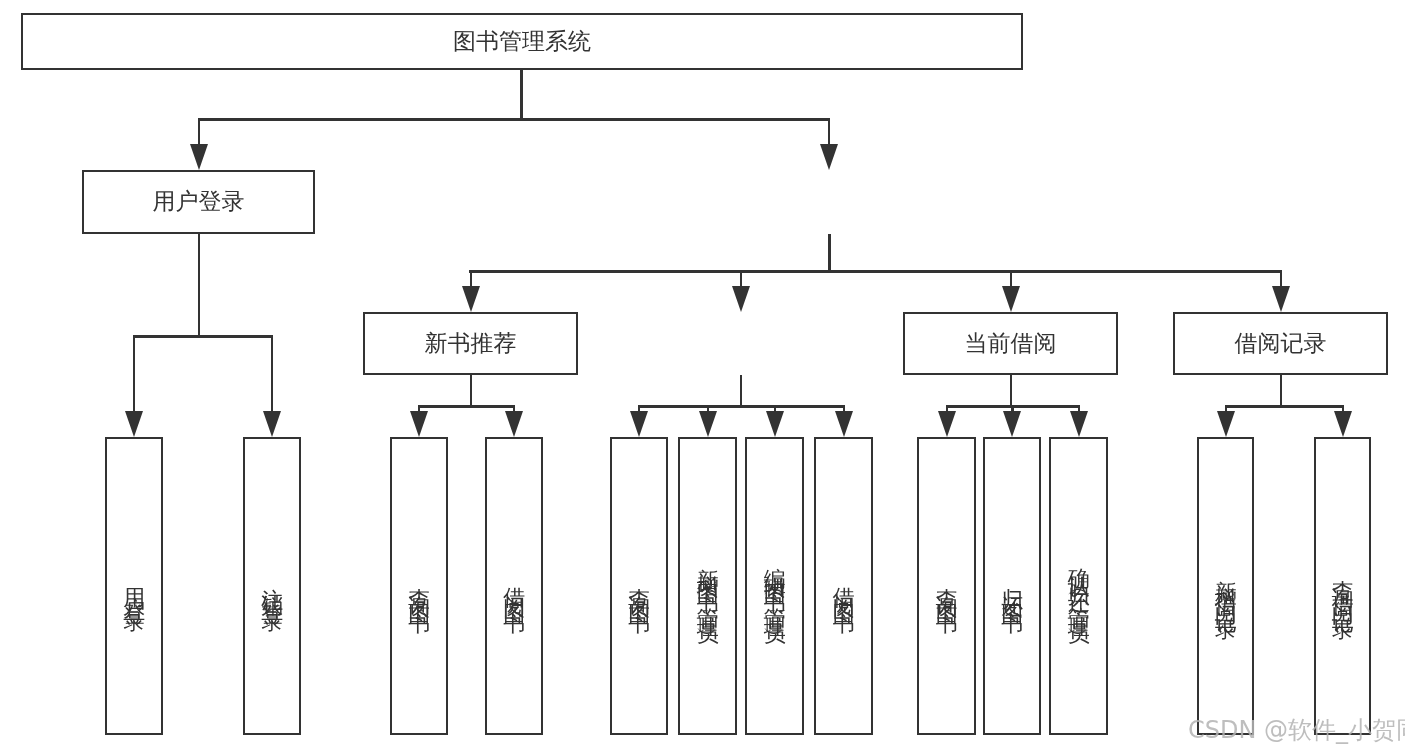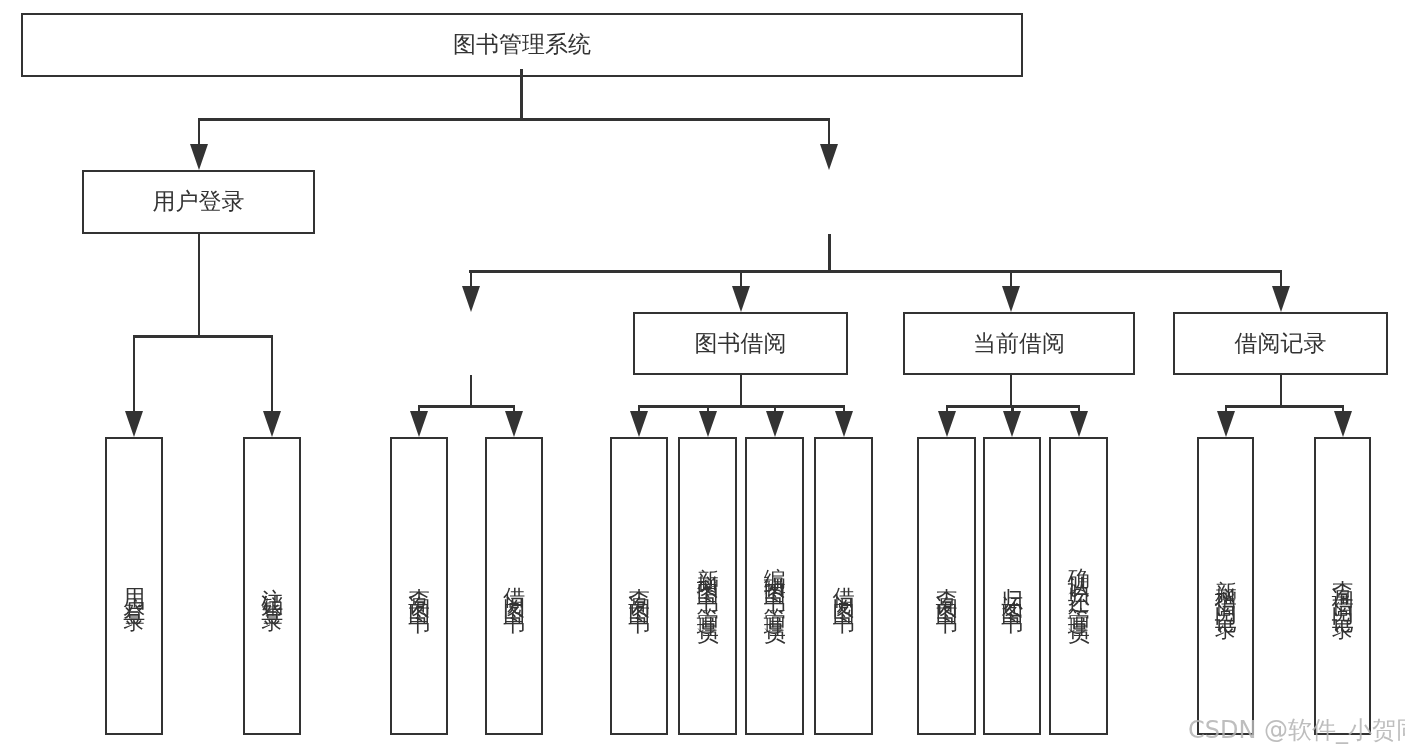--- a/index.html
+++ b/index.html
@@ -44,21 +44,21 @@
     opacity:0.85;
     white-space:nowrap;
     z-index:10;
   }
 </style>
 </head>
 <body>
 
 <div class="canvas">
 
-  <div class="node" style="left:21px;top:13px;width:1002px;height:64px">图书管理系统</div>
+  <div class="node" style="left:21px;top:13px;width:1002px;height:57px">图书管理系统</div>
 
   <div class="vl" style="left:520px;top:69px;height:51px"></div>
   <div class="hl" style="left:198px;top:118px;width:632px"></div>
   <div class="vl" style="left:197.5px;top:118px;height:32px"></div>
   <div class="ah" style="left:190px;top:144px"></div>
   <div class="vl" style="left:827.5px;top:118px;height:32px"></div>
   <div class="ah" style="left:820px;top:144px"></div>
 
   <div class="node" style="left:82px;top:170px;width:233px;height:64px">用户登录</div>
 
@@ -73,22 +73,22 @@
   <div class="hl" style="left:469px;top:270px;width:812px"></div>
   <div class="vl" style="left:469.5px;top:270px;height:22px"></div>
   <div class="ah" style="left:461.5px;top:286px"></div>
   <div class="vl" style="left:739.5px;top:270px;height:22px"></div>
   <div class="ah" style="left:731.5px;top:286px"></div>
   <div class="vl" style="left:1009.5px;top:270px;height:22px"></div>
   <div class="ah" style="left:1001.5px;top:286px"></div>
   <div class="vl" style="left:1279.5px;top:270px;height:22px"></div>
   <div class="ah" style="left:1271.5px;top:286px"></div>
 
-  <div class="node" style="left:633px;top:312px;width:215px;height:63px">图书借阅</div>
-  <div class="node" style="left:903px;top:312px;width:232px;height:63px">当前借阅</div>
+  <div class="node" style="left:363px;top:312px;width:215px;height:63px">新书推荐</div>
+  <div class="node" style="left:903px;top:312px;width:215px;height:63px">当前借阅</div>
   <div class="node" style="left:1173px;top:312px;width:215px;height:63px">借阅记录</div>
 
   <div class="vl" style="left:469.5px;top:375px;height:32px"></div>
   <div class="hl" style="left:418px;top:405px;width:97px"></div>
   <div class="vl" style="left:417.5px;top:405px;height:10px"></div>
   <div class="ah" style="left:410px;top:411px"></div>
   <div class="vl" style="left:512.5px;top:405px;height:10px"></div>
   <div class="ah" style="left:505px;top:411px"></div>
 
   <div class="vl" style="left:739.5px;top:375px;height:32px"></div>

